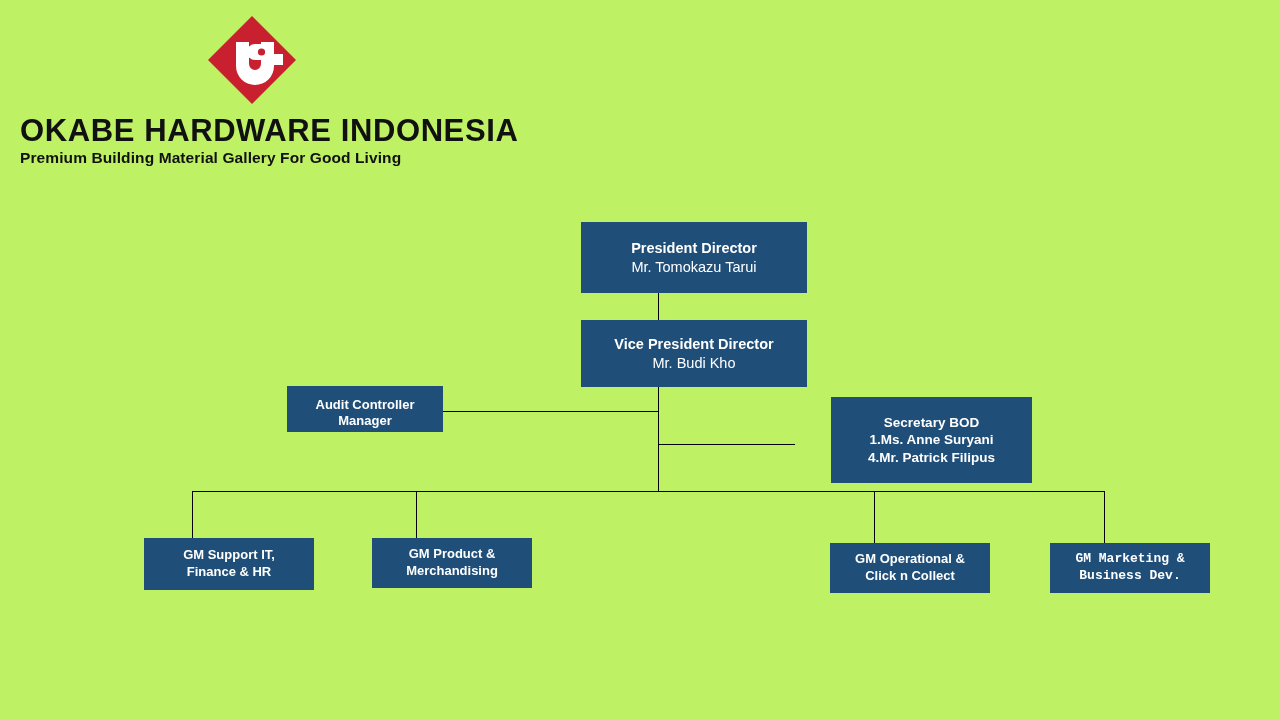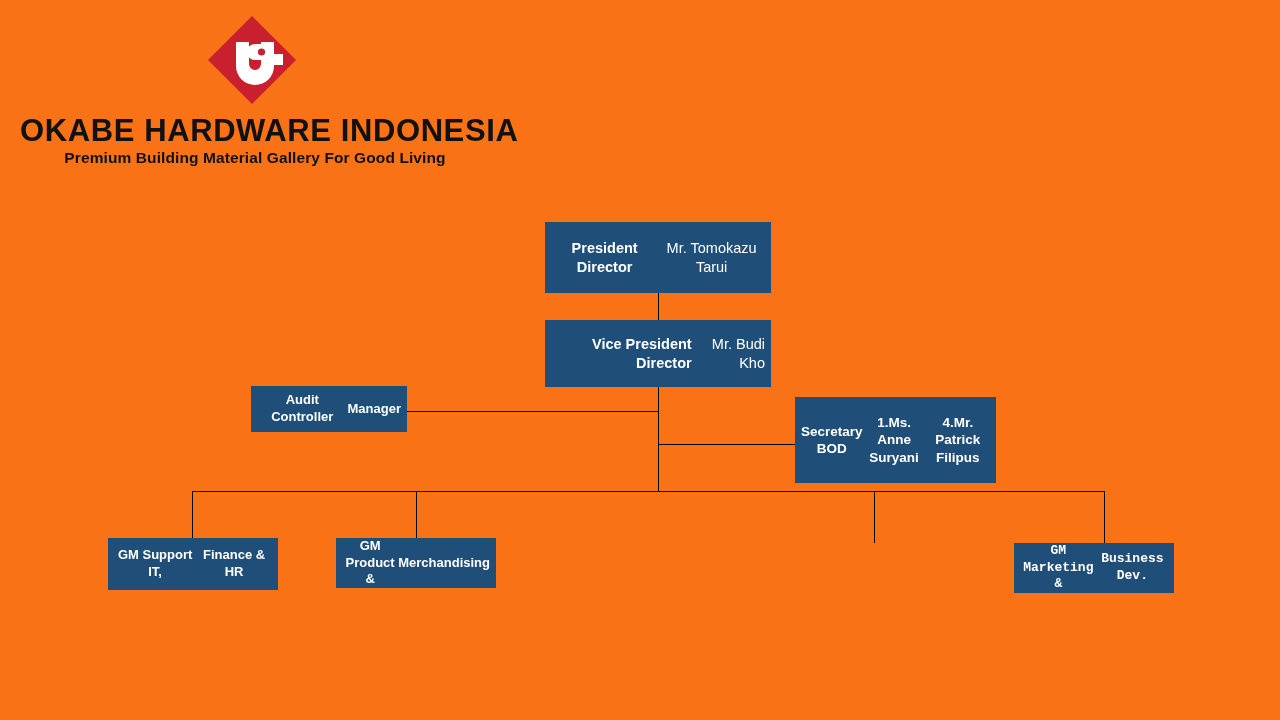--- a/index.html
+++ b/index.html
@@ -8,21 +8,21 @@
     padding: 0;
     background: #ffffff;
   }
   body {
     font-family: "Liberation Sans", sans-serif;
   }
   #page {
     position: relative;
     width: 1280px;
     height: 720px;
-    background: #f97316;
+    background: #bef264;
     overflow: hidden;
   }
 
   
   #logo-block {
     position: absolute;
     left: 20px;
     top: 14px;
     width: 470px;
     height: 155px;
@@ -44,41 +44,41 @@
     font-weight: 700;
     letter-spacing: 0.6px;
     color: #111111;
     white-space: nowrap;
   }
   #company-tagline {
     position: absolute;
     left: 0px;
     top: 135px;
     width: 470px;
-    text-align: center;
     font-size: 15.5px;
     font-weight: 700;
     letter-spacing: 0.1px;
     color: #111111;
     white-space: nowrap;
   }
 
   
   .node {
     position: absolute;
     background: #1f4e79;
     color: #ffffff;
     display: flex;
-    flex-direction: row;
+    flex-direction: column;
     align-items: center;
     justify-content: center;
     text-align: center;
     line-height: 1.28;
     box-sizing: border-box;
     padding: 2px 6px;
+    margin-left: 36px;
   }
   .node .line1 {
     font-weight: 700;
   }
   .node .line2,
   .node .line3 {
     font-weight: 700;
   }
   
   .node.exec .line2 {
@@ -160,19 +160,23 @@
   <div class="node sz-sm" style="left:108px; top:538px; width:170px; height:52px;">
     <div class="line1">GM Support IT,</div>
     <div class="line2">Finance &amp; HR</div>
   </div>
 
   <div class="node sz-sm" style="left:336px; top:538px; width:160px; height:50px;align-items:center;">
     <div class="line1">GM Product &amp;</div>
     <div class="line2">Merchandising</div>
   </div>
 
+  <div class="node sz-sm" style="left:794px; top:543px; width:160px; height:50px;">
+    <div class="line1">GM Operational &amp;</div>
+    <div class="line2">Click n Collect</div>
+  </div>
 
   <div class="node sz-sm" style="left:1014px; top:543px; width:160px; height:50px;font-family:Liberation Mono, monospace;">
     <div class="line1">GM Marketing &amp;</div>
     <div class="line2">Business Dev.</div>
   </div>
 
 </div>
 
 </body></html>

